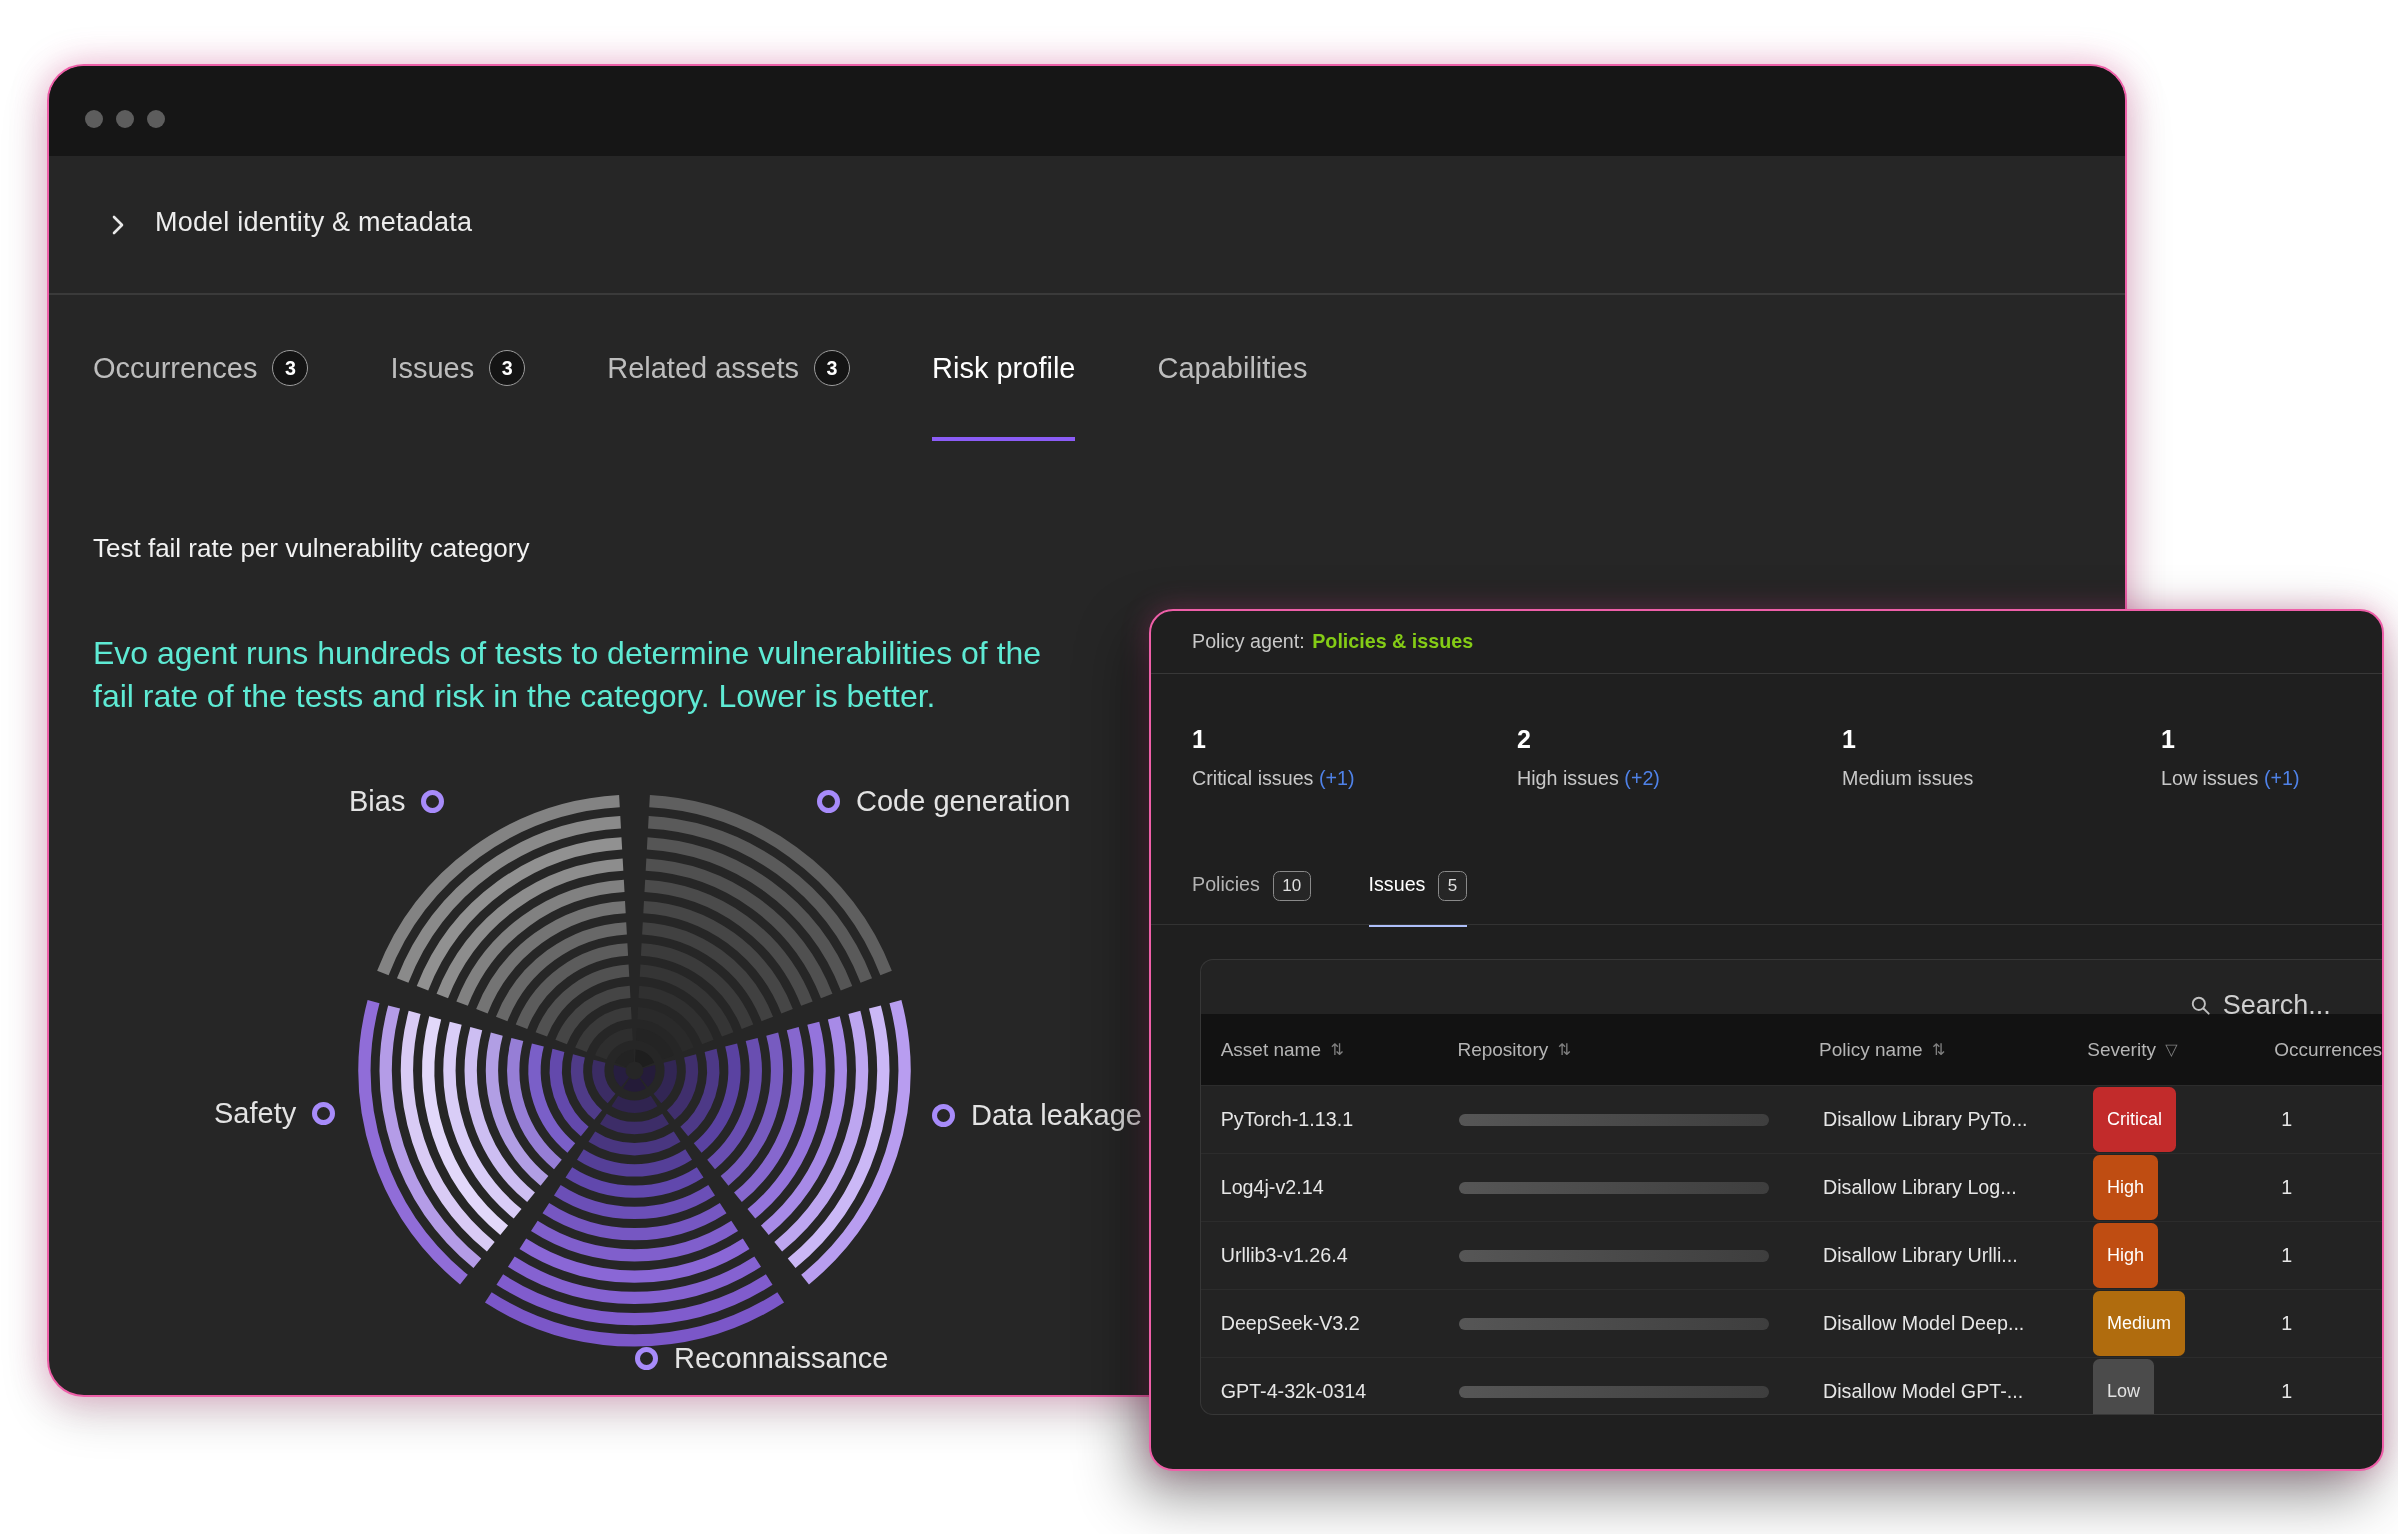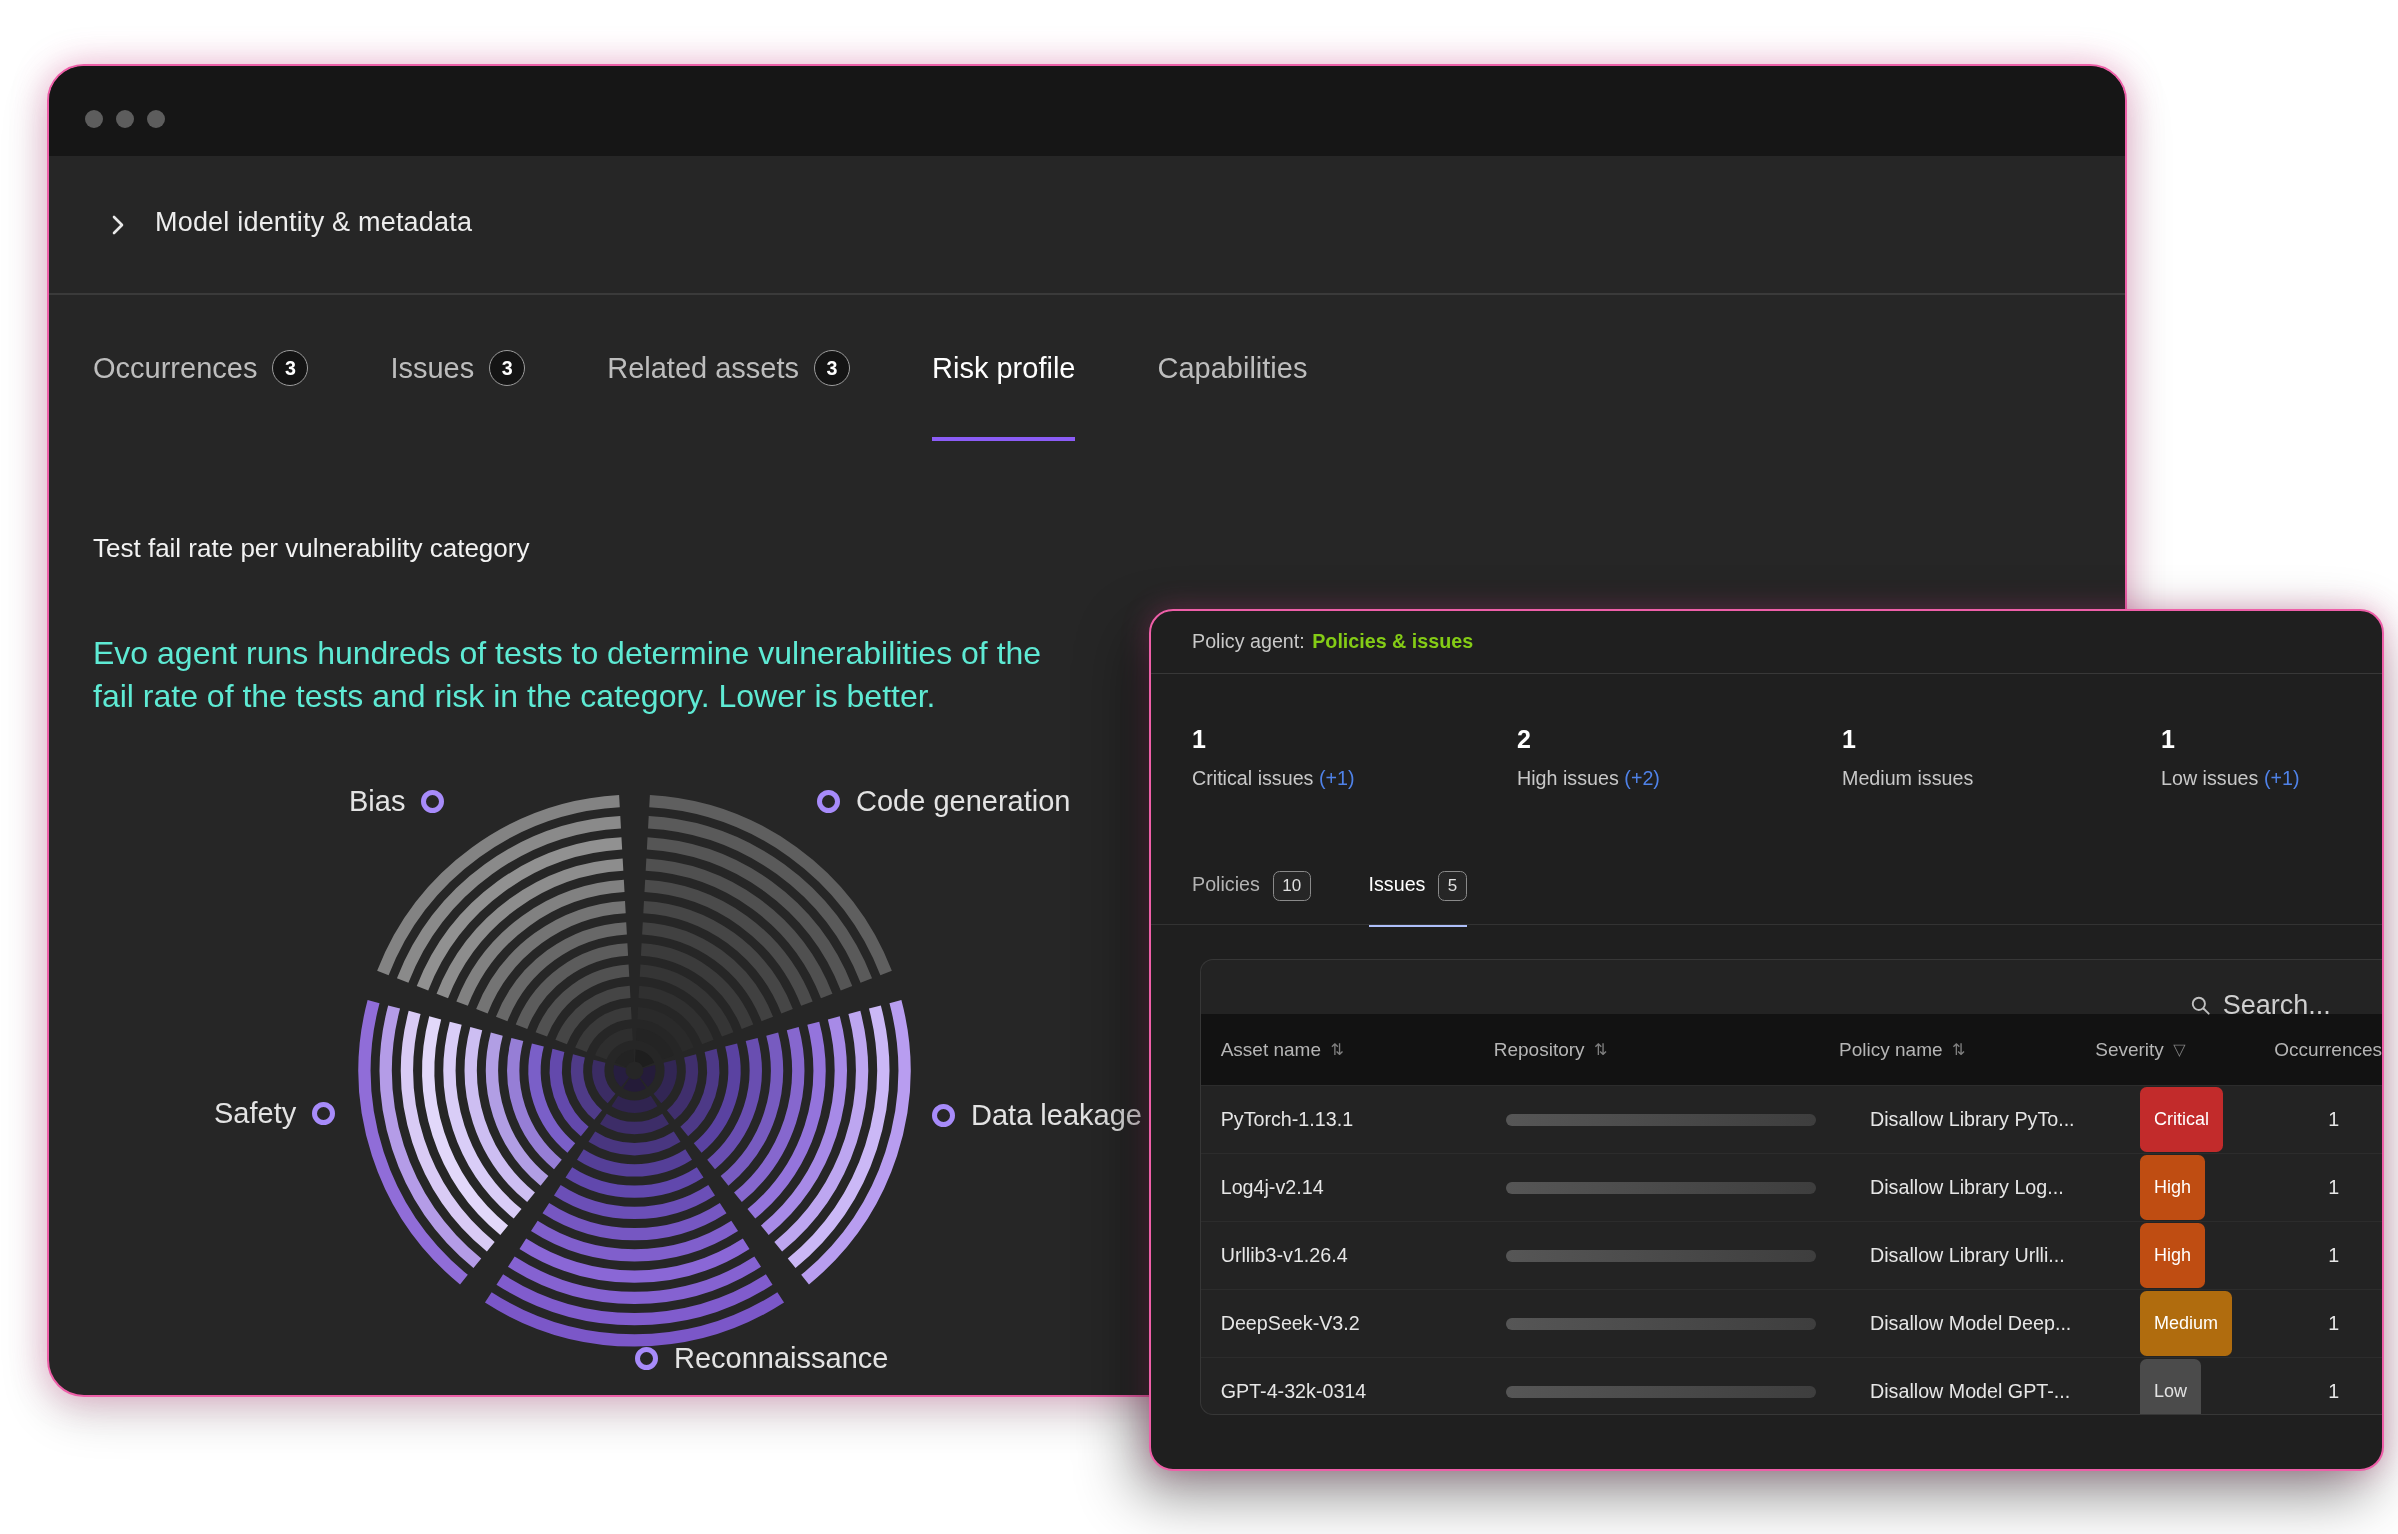--- a/index.html
+++ b/index.html
@@ -59,21 +59,21 @@
 
   .table-panel{position:absolute;left:49px;right:0;top:348px;bottom:54px;background:#232323;
                border:0.9px solid #373737;border-right:none;border-radius:13px 0 0 13px;box-sizing:border-box;overflow:hidden;}
   .search-row{position:relative;height:54px;}
   .search{position:absolute;left:988px;top:14px;display:flex;align-items:center;gap:11.2px;font-size:27px;color:#cfcfcf;cursor:text;margin-top:16px;}
 
   .thead{height:71px;background:#121212;display:flex;align-items:center;font-size:19px;color:#b5b5b5;}
   .trow{height:67px;display:flex;align-items:center;border-top:0.9px solid #2c2c2c;font-size:19.7px;color:#e6e6e6;}
   .cell{box-sizing:border-box;display:flex;align-items:center;gap:9.4px;}
   .c1{width:258px;padding-left:19.7px;}
-  .c2{width:364px;margin-left:47px;}
+  .c2{width:364px;}
   .c3{width:270px;}
   .c4{width:177px;}
   .c5{flex:1;padding-left:11.2px;white-space:nowrap;}
   .sorticon{font-size:16px;color:#7f7f7f;}
   .repo-bar{width:310px;height:12px;border-radius:6.6px;background:linear-gradient(90deg,#565656,#3e3e3e);}
   .sev{display:inline-block;padding:22px 14px;border-radius:6.6px;font-size:18px;color:#ffffff;}
 </style>
 </head>
 <body>
 

